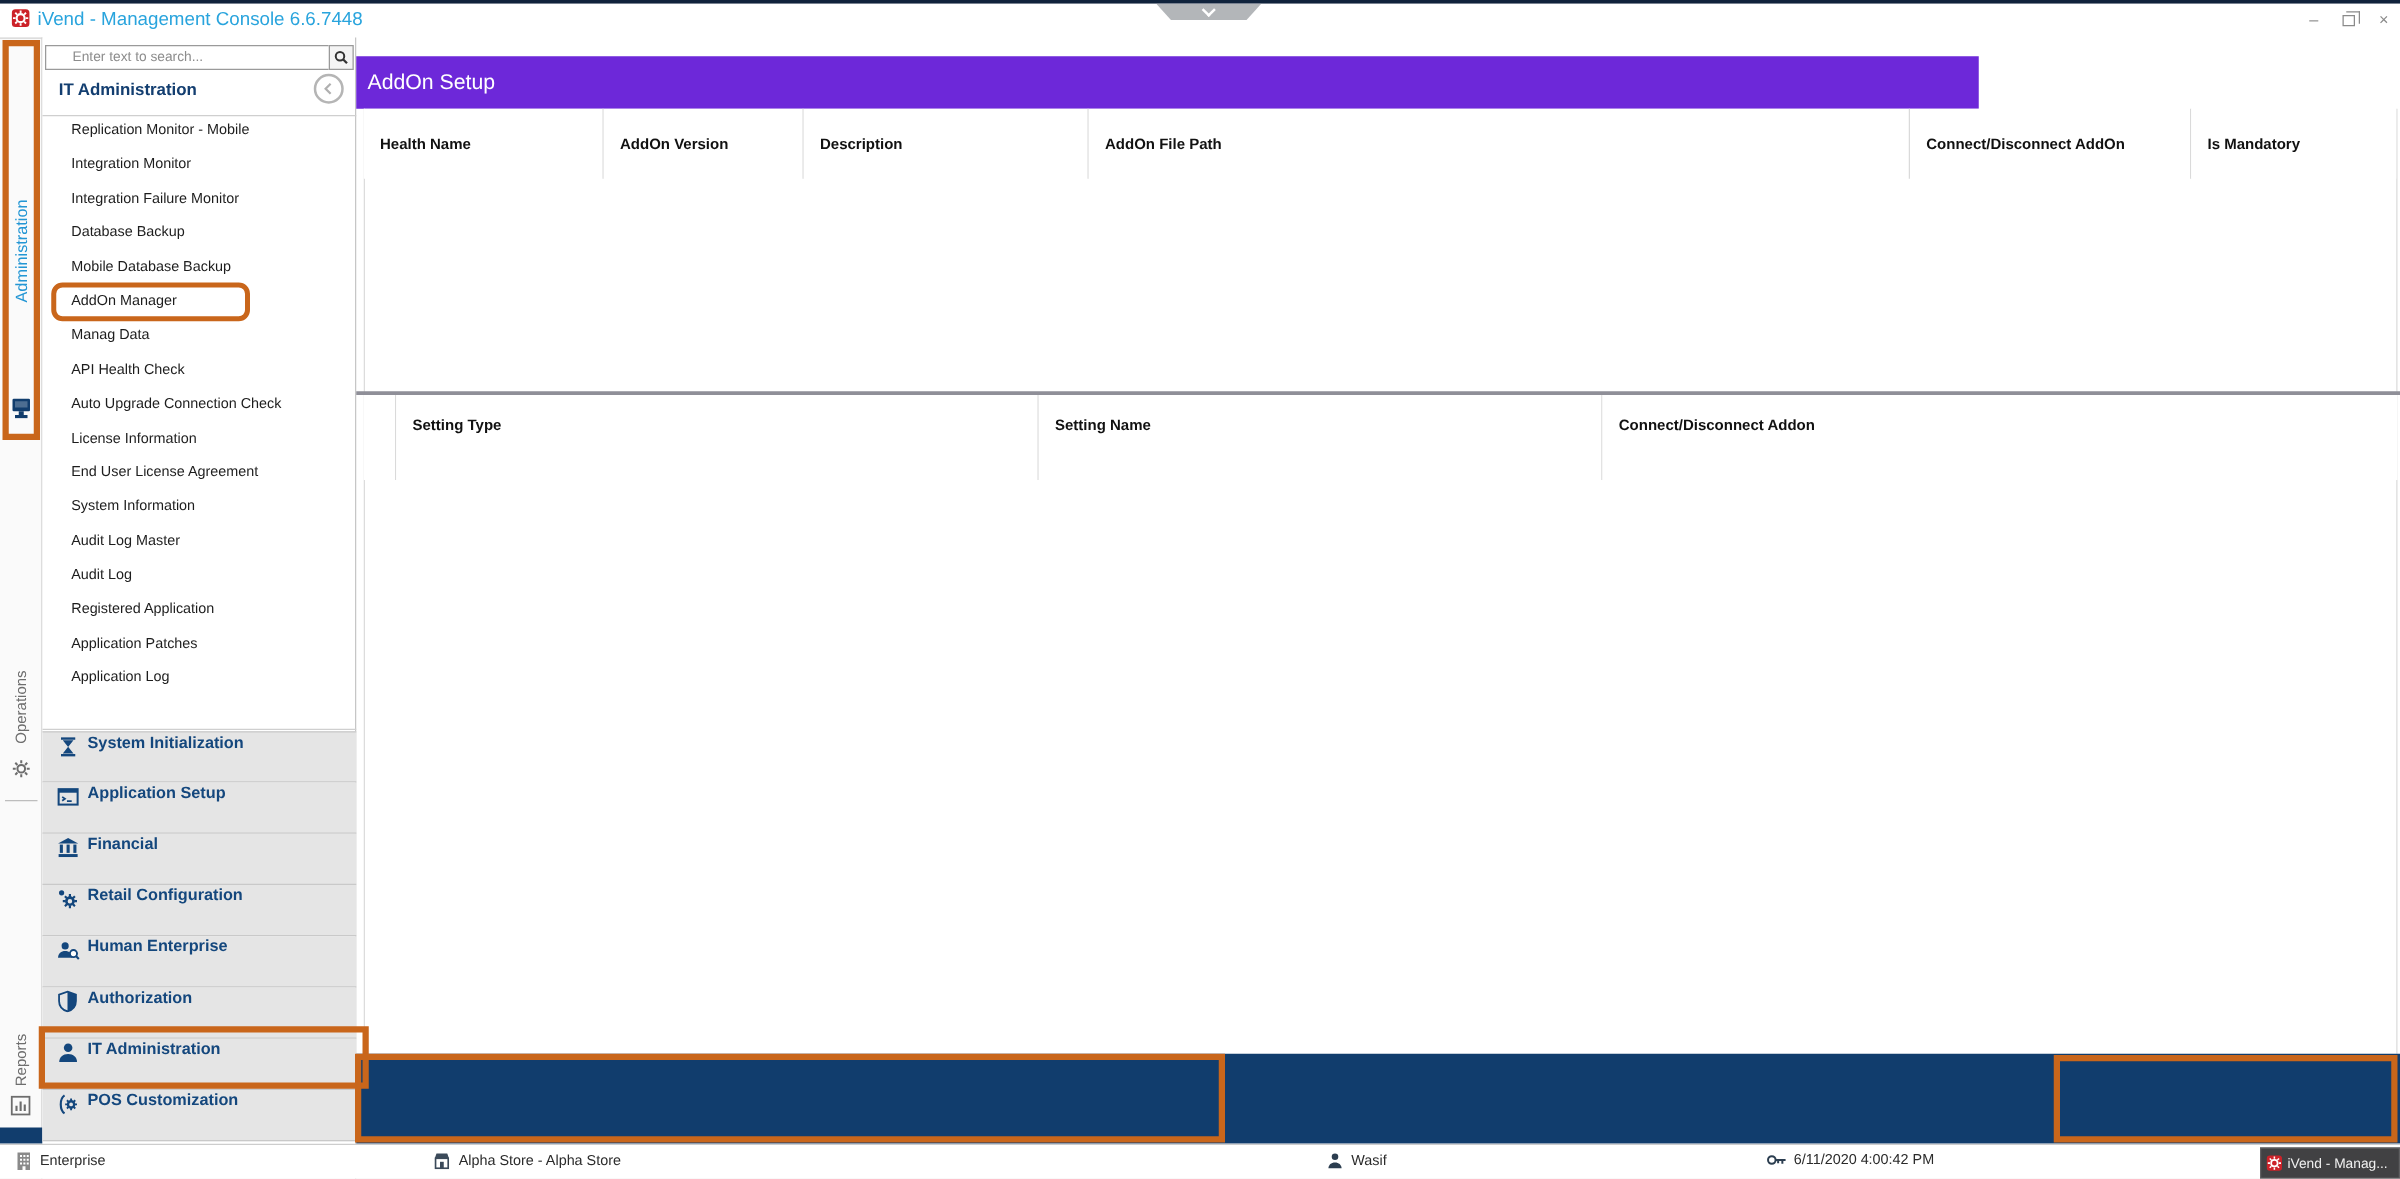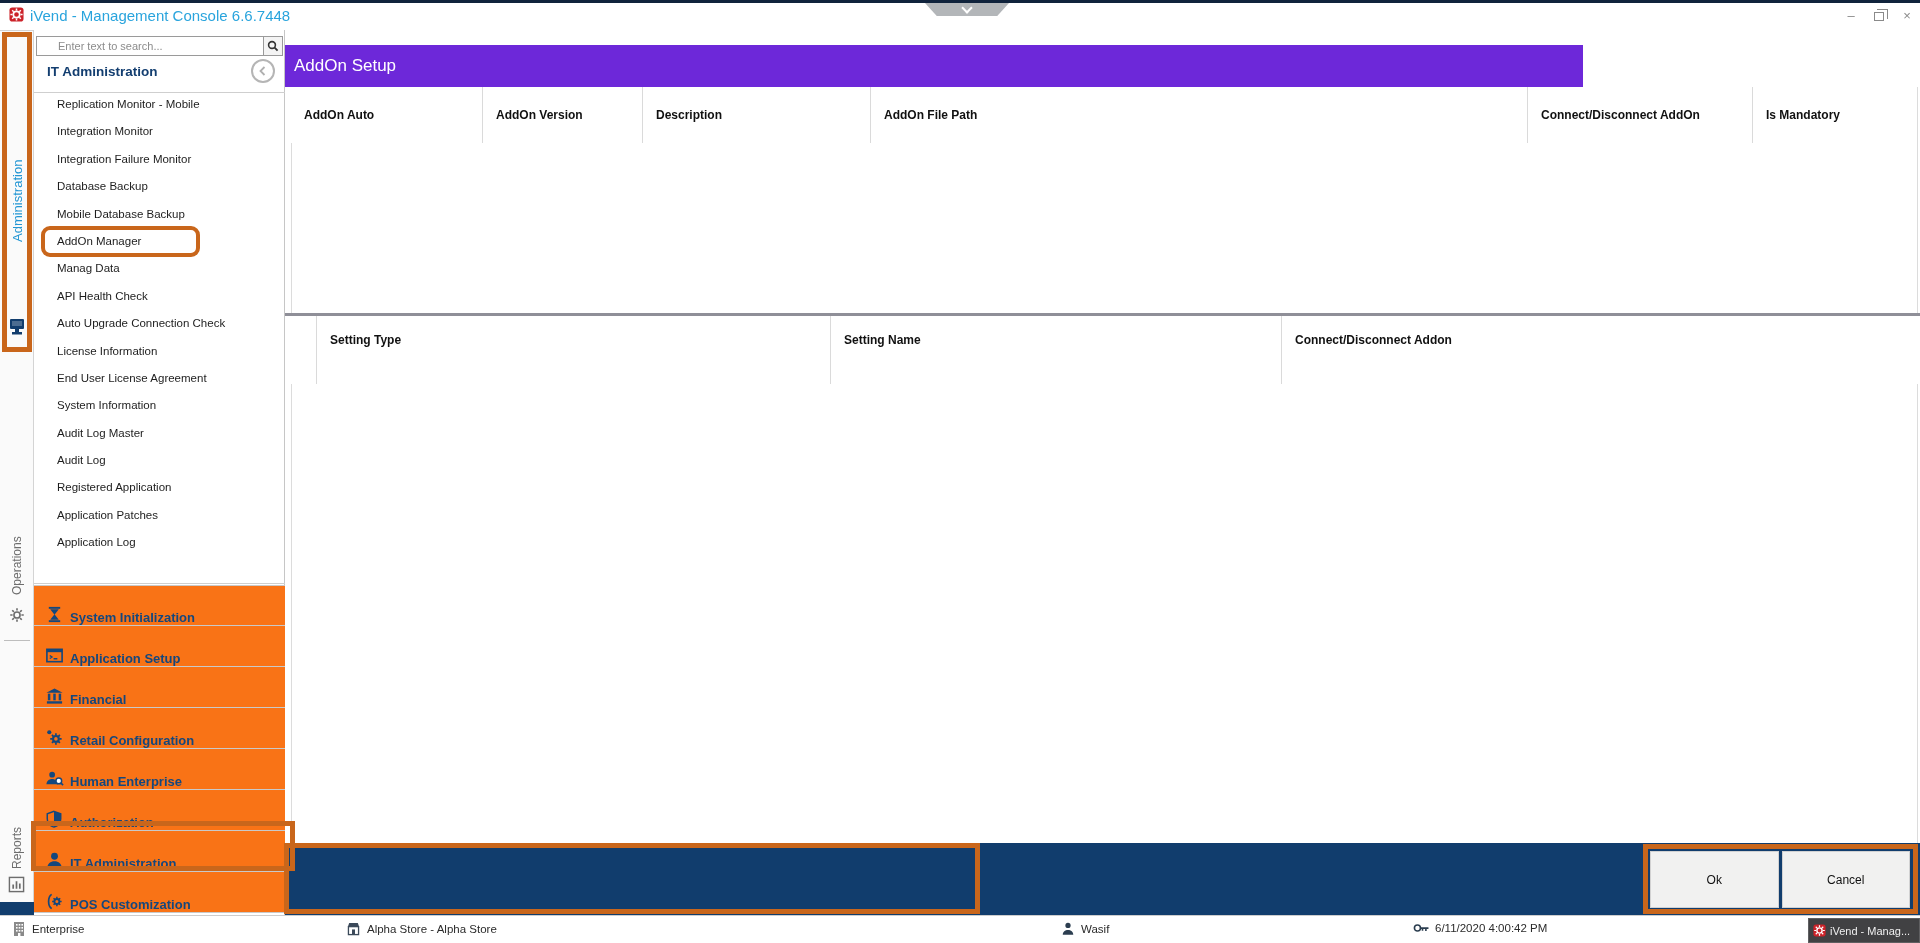--- a/index.html
+++ b/index.html
@@ -42,21 +42,21 @@
   .search-input { flex:1; height:20px; border:1px solid #9a9a9a; border-right:none; font-size:11px; padding:0 21px; color:#444; font-family:"Liberation Sans","DejaVu Sans",sans-serif; outline:none; }
   .search-input::placeholder { color:#8c8c8c; }
   .search-btn { width:20px; height:20px; border:1px solid #9a9a9a; background:#f4f4f4; display:flex; align-items:center; justify-content:center; cursor:pointer; }
   .side-header { left:34px; top:56px; width:251px; height:37px; border-bottom:1px solid #cfcfcf; }
   .side-header-label { left:47px; top:64px; font-size:13.5px; font-weight:bold; color:#133e70; }
   .back-btn { left:251px; top:59px; width:24px; height:24px; border:2px solid #b5b5b5; border-radius:50%; display:flex; align-items:center; justify-content:center; cursor:pointer; background:#fff; }
   .menu-list { left:34px; top:91px; width:251px; }
   .menu-item { height:27.4px; line-height:27.4px; padding-left:23px; font-size:11.5px; color:#1d1d1d; cursor:pointer; white-space:nowrap; }
   .menu-divider { left:34px; top:583px; width:251px; height:0; border-top:1px solid #cfcfcf; }
   .sections { left:34px; top:585px; width:251px; }
-  .section-row { height:41px; border-bottom:1px solid #c9c9c9; display:flex; align-items:flex-end; padding-left:9px; gap:5px; cursor:pointer; background:#f97316; }
+  .section-row { height:41px; border-bottom:1px solid #c9c9c9; display:flex; align-items:flex-start; padding-left:9px; gap:5px; cursor:pointer; background:#e5e5e5; }
   .section-row:first-child { border-top:1px solid #c9c9c9; }
   .section-label { font-size:13px; font-weight:bold; color:#14477d; }
   .section-icon { width:22px; height:22px; display:flex; align-items:center; justify-content:center; color:#14477d; flex:0 0 22px; }
 
   
   .main-header { left:285px; top:45px; width:1298px; height:42px; background:#6d28d9; display:flex; align-items:center; }
   .main-title { color:#fff; font-size:17px; padding-left:9px; }
   .tbl-edge-l { left:291px; top:87px; width:1px; height:756px; background:#dcdcdc; }
   .tbl-edge-r { left:1917px; top:87px; width:1px; height:756px; background:#dcdcdc; }
   .t1-head { left:291px; top:87px; width:1627px; height:56px; }
@@ -273,42 +273,38 @@
   </div>
 
   <div class="abs main-header">
     <span class="main-title">AddOn Setup</span>
   </div>
 
   <div class="abs tbl-edge-l"></div>
   <div class="abs tbl-edge-r"></div>
 
   <div class="abs t1-head">
-    <div class="t1-cell" style="left:0; width:192px;">AddOn Auto</div>
+    <div class="t1-cell" style="left:0; width:192px;">Health Name</div>
     <div class="t1-cell" style="left:192px; width:160px;">AddOn Version</div>
     <div class="t1-cell" style="left:352px; width:228px;">Description</div>
     <div class="t1-cell" style="left:580px; width:657px;">AddOn File Path</div>
     <div class="t1-cell" style="left:1237px; width:225px;">Connect/Disconnect AddOn</div>
     <div class="t1-cell" style="left:1462px; width:164px; border-right:none;">Is Mandatory</div>
   </div>
 
   <div class="abs t2-divider"></div>
 
   <div class="abs t2-head">
     <div class="t2-cell" style="left:0; width:26px;"></div>
     <div class="t2-cell" style="left:26px; width:514px;">Setting Type</div>
     <div class="t2-cell" style="left:540px; width:451px;">Setting Name</div>
     <div class="t2-cell" style="left:991px; width:636px; border-right:none;">Connect/Disconnect Addon</div>
   </div>
 
   <div class="abs bottom-band"></div>
-  <div class="abs dlg-bar">
-    <div class="gray-btn">Ok</div>
-    <div class="gray-btn">Cancel</div>
-  </div>
 
   <div class="abs statusbar"></div>
   <div class="status-item" style="left:12px;justify-content:space-between;">
     <svg width="14" height="16" viewBox="0 0 14 16">
         <rect x="2" y="1" width="10" height="14" fill="#8a8a8a"></rect>
         <g fill="#fff">
           <rect x="4" y="3" width="1.6" height="1.6"></rect>
           <rect x="6.7" y="3" width="1.6" height="1.6"></rect>
           <rect x="9.4" y="3" width="1.6" height="1.6"></rect>
           <rect x="4" y="6" width="1.6" height="1.6"></rect>

